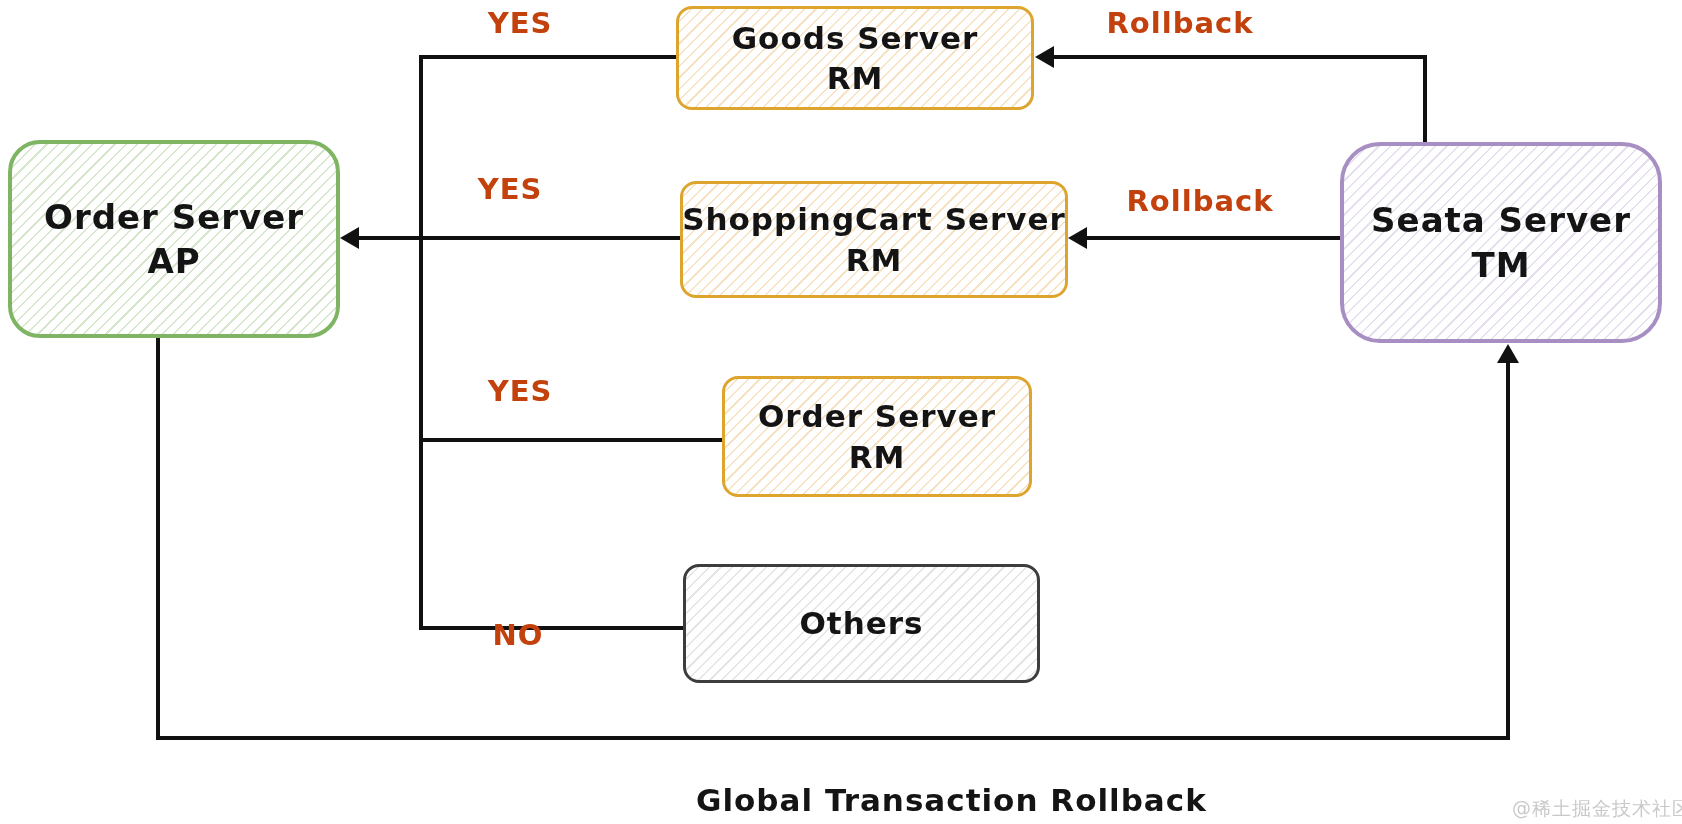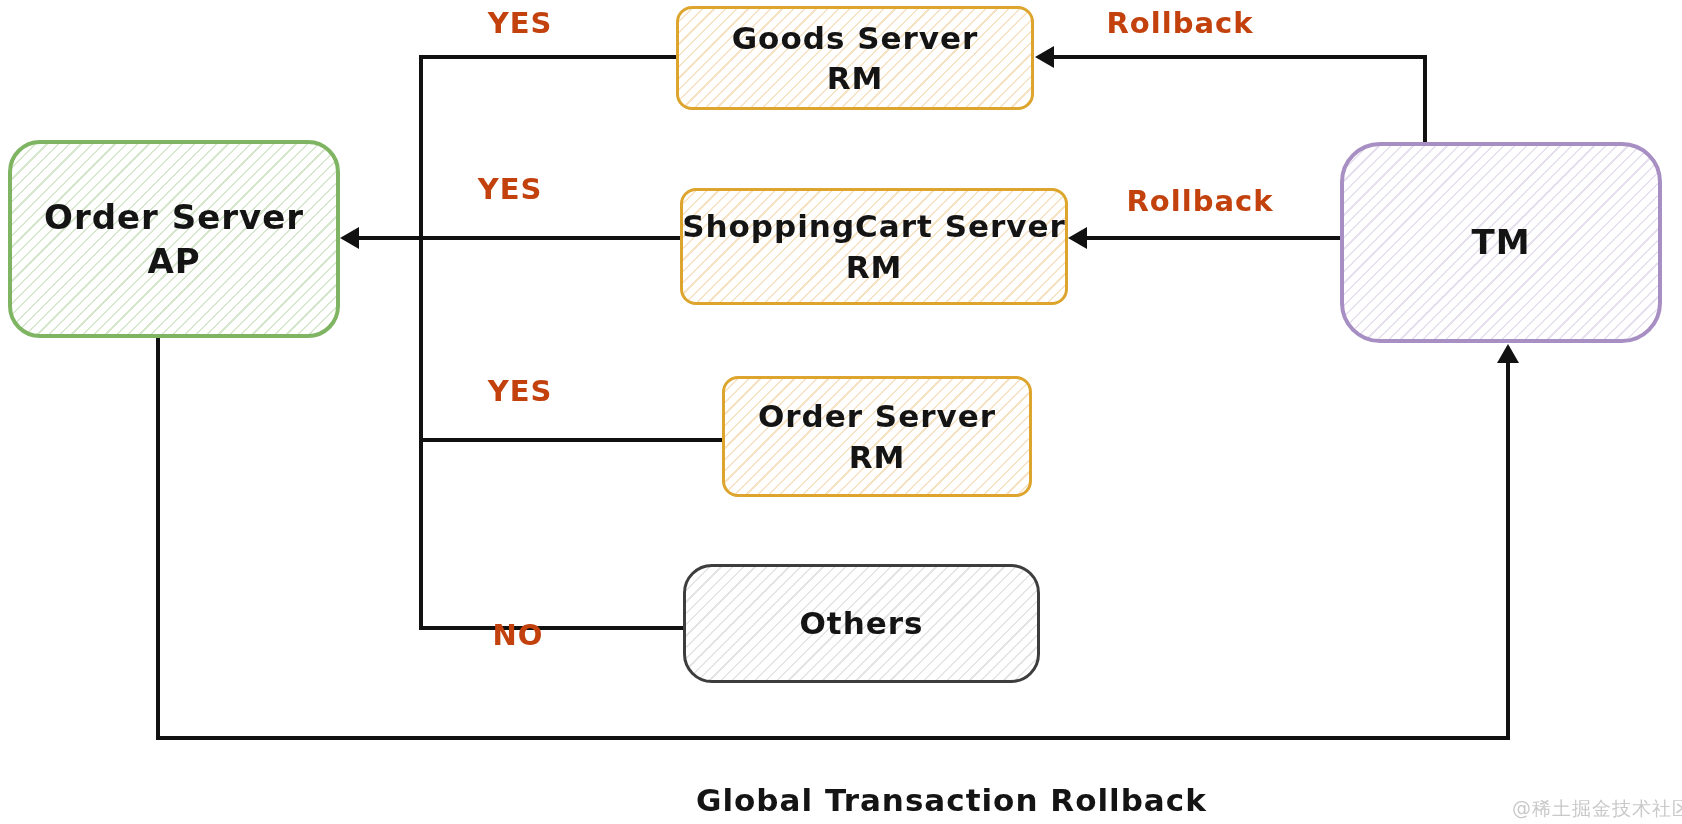--- a/index.html
+++ b/index.html
@@ -25,26 +25,26 @@
   }
   .hatch-orange{
     border:3.5px solid #dda52d;border-radius:16px;
     background:repeating-linear-gradient(135deg, rgba(228,160,60,0.30) 0px, rgba(228,160,60,0.30) 1.6px, transparent 1.6px, transparent 8px);
   }
   .hatch-purple{
     border:4px solid #a88fc3;border-radius:40px;
     background:repeating-linear-gradient(135deg, rgba(168,143,195,0.28) 0px, rgba(168,143,195,0.28) 1.6px, transparent 1.6px, transparent 8px);
   }
   .hatch-gray{
-    border:3px solid #3d3d3d;border-radius:29px;
+    border:3px solid #3d3d3d;border-radius:16px;
     background:repeating-linear-gradient(135deg, rgba(110,110,110,0.18) 0px, rgba(110,110,110,0.18) 1.6px, transparent 1.6px, transparent 8px);
   }
   #node-order-ap {left:8px;   top:140px; width:332px; height:198px; font-size:34px;}
   #node-goods-rm {left:676px; top:6px;   width:358px; height:104px; font-size:31px;}
-  #node-cart-rm  {left:680px; top:188px; width:388px; height:117px; font-size:31px;}
+  #node-cart-rm  {left:680px; top:181px; width:388px; height:117px; font-size:31px;}
   #node-order-rm {left:722px; top:376px; width:310px; height:121px; font-size:31px;}
   #node-others   {left:683px; top:564px; width:357px; height:119px; font-size:31px;}
   #node-seata-tm {left:1340px;top:142px; width:322px; height:201px; font-size:34px;}
   
   .line{position:absolute;background:#111111;}
   #trunk-v      {left:419px; top:55px;  width:4px;   height:575px;}
   #row1-h       {left:421px; top:55px;  width:257px; height:4px;}
   #row2-h       {left:356px; top:236px; width:326px; height:4px;}
   #row3-h       {left:421px; top:438px; width:303px; height:4px;}
   #row4-h       {left:421px; top:626px; width:264px; height:4px;}
@@ -131,20 +131,21 @@
   <div class="node hatch-orange" id="node-order-rm">
     <span class="l1">Order Server</span>
     <span class="l2">RM</span>
   </div>
 
   <div class="node hatch-gray" id="node-others">
     <span class="l1">Others</span>
   </div>
 
   <div class="node hatch-purple" id="node-seata-tm">
+    <span class="l1">Seata Server</span>
     <span class="l2">TM</span>
   </div>
 
   <div class="edge-label" id="label-yes-goods">YES</div>
   <div class="edge-label" id="label-yes-cart">YES</div>
   <div class="edge-label" id="label-yes-order">YES</div>
   <div class="edge-label" id="label-no-others">NO</div>
   <div class="edge-label" id="label-rb-goods">Rollback</div>
   <div class="edge-label" id="label-rb-cart">Rollback</div>
 

